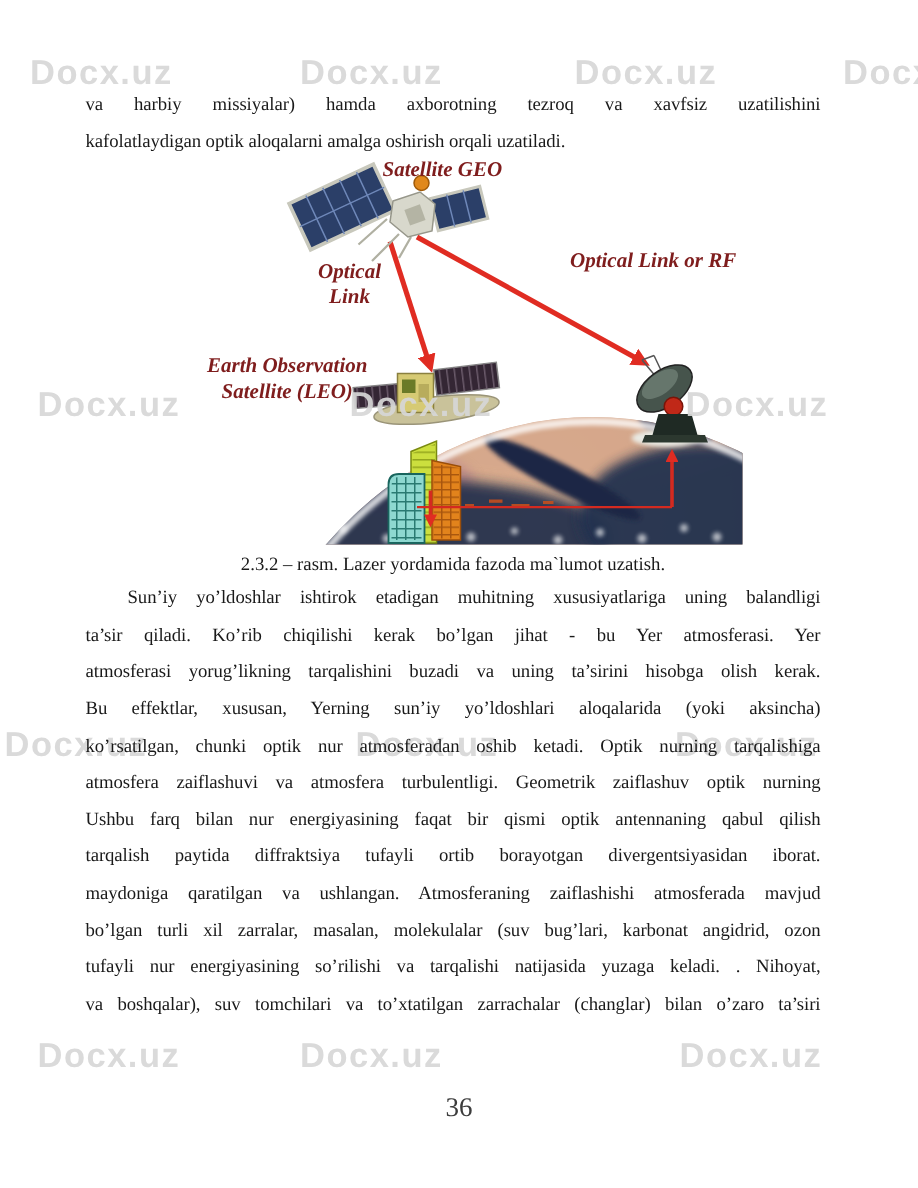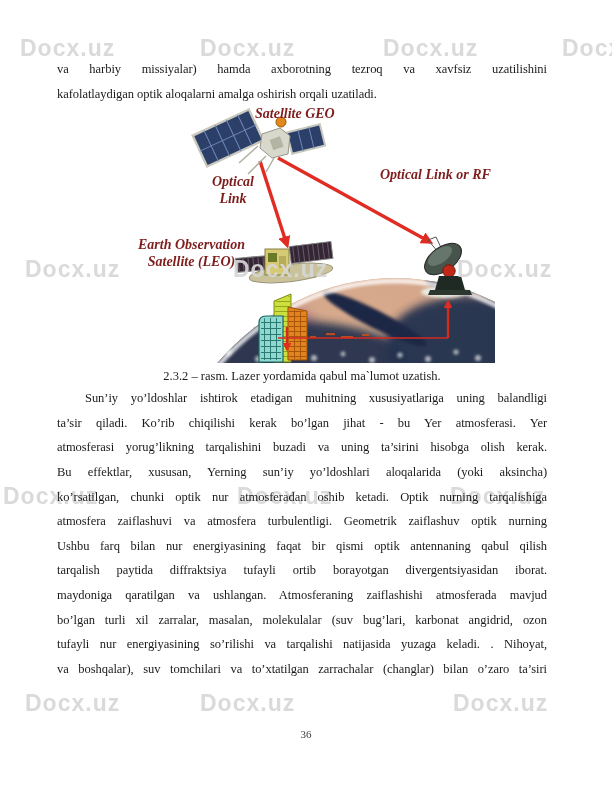--- a/index.html
+++ b/index.html
@@ -17,21 +17,21 @@
   }
   .jline{text-align:justify;text-align-last:justify;}
   .lline{text-align:left;}
   .indent{text-indent:28px;}
   .caption{
     position:absolute;left:57px;width:490px;top:366px;z-index:3;
     font-size:12.5px;text-align:center;line-height:20px;
   }
   .pagenum{
     position:absolute;left:0;width:612px;top:728px;z-index:3;
-    font-size:11px;text-align:center;color:#3c3c3c;
+    font-size:18px;text-align:center;color:#3c3c3c;
   }
   
   .wm{
     position:absolute;z-index:2;
     font-family:"Liberation Sans","DejaVu Sans",sans-serif;
     font-size:23px;font-weight:700;letter-spacing:1px;
     color:#d7d7d7;opacity:.92;pointer-events:none;white-space:nowrap;
   }
   
   .figure{position:absolute;left:138px;top:106px;width:357px;height:257px;}
@@ -219,21 +219,21 @@
       <div>Optical</div>
       <div>Link</div>
     </div>
     <div class="fig-label lbl-rf">Optical Link or RF</div>
     <div class="fig-label lbl-leo">
       <div>Earth Observation</div>
       <div>Satellite (LEO)</div>
     </div>
   </div>
 
-  <div class="caption">2.3.2 – rasm. Lazer yordamida qabul ma`lumot uzatish.</div>
+  <div class="caption">2.3.2 – rasm. Lazer yordamida fazoda ma`lumot uzatish.</div>
 
   <div class="textblock" style="top:386px;">
     <div class="bline jline indent">Sun’iy yo’ldoshlar ishtirok etadigan muhitning xususiyatlariga uning balandligi</div>
     <div class="bline jline">ta’sir qiladi. Ko’rib chiqilishi kerak bo’lgan jihat - bu Yer atmosferasi. Yer</div>
     <div class="bline jline">atmosferasi yorug’likning tarqalishini buzadi va uning ta’sirini hisobga olish kerak.</div>
     <div class="bline jline">Bu effektlar, xususan, Yerning sun’iy yo’ldoshlari aloqalarida (yoki aksincha)</div>
     <div class="bline jline">ko’rsatilgan, chunki optik nur atmosferadan oshib ketadi. Optik nurning tarqalishiga</div>
     <div class="bline jline">atmosfera zaiflashuvi va atmosfera turbulentligi. Geometrik zaiflashuv optik nurning</div>
     <div class="bline jline">Ushbu farq bilan nur energiyasining faqat bir qismi optik antennaning qabul qilish</div>
     <div class="bline jline">tarqalish paytida diffraktsiya tufayli ortib borayotgan divergentsiyasidan iborat.</div>

